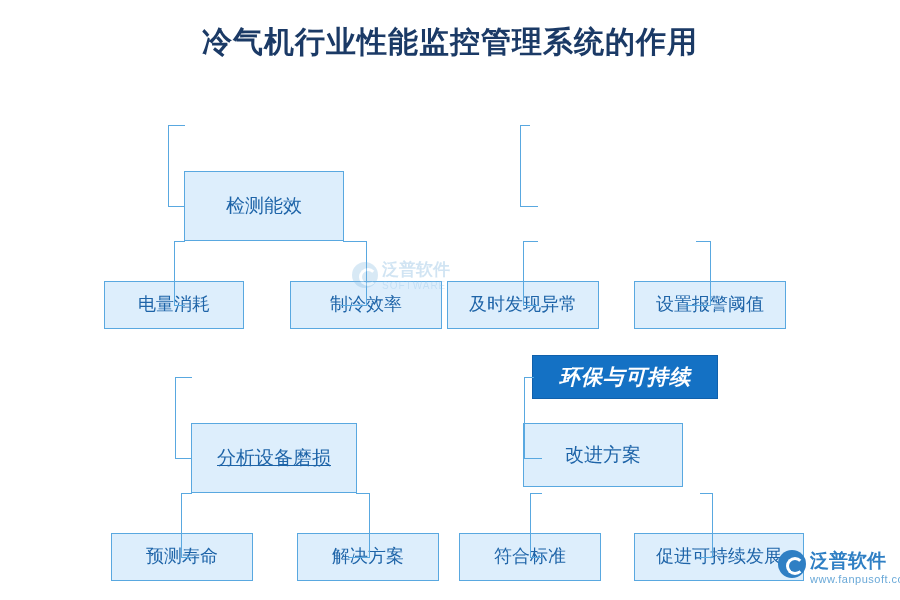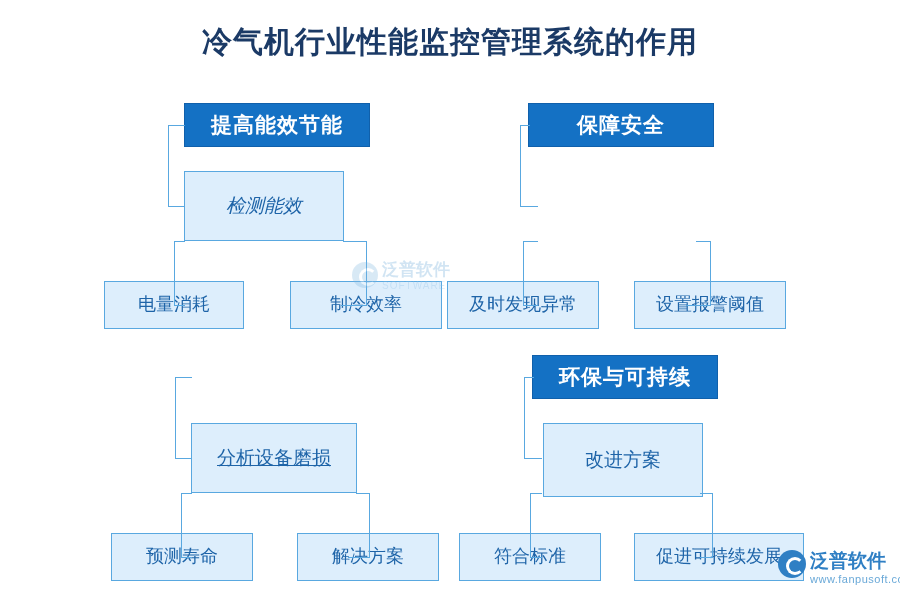--- a/index.html
+++ b/index.html
@@ -157,36 +157,34 @@
     letter-spacing: 0.5px;
   }
 </style>
 </head>
 <body>
 
 <div id="canvas">
 
   <div class="title">冷气机行业性能监控管理系统的作用</div>
 
-  <div class="node header-node" style="left:184px; top:103px; width:186px; height:44px;">提高能效节能</div>
-  <div class="node mid-node" style="left:184px; top:171px; width:160px; height:70px;font-style:italic;">检测能效</div>
+  <div class="node mid-node" style="left:184px; top:171px; width:160px; height:70px;">检测能效</div>
   <div class="node leaf-node" style="left:104px; top:281px; width:140px; height:48px;">电量消耗</div>
   <div class="node leaf-node" style="left:290px; top:281px; width:152px; height:48px;">制冷效率</div>
 
   <div class="conn conn-v" style="left:168px; top:125px; height:82px;"></div>
   <div class="conn conn-h" style="left:168px; top:125px; width:17px;"></div>
   <div class="conn conn-h" style="left:168px; top:206px; width:17px;"></div>
   <div class="conn conn-v" style="left:174px; top:241px; height:64px;"></div>
   <div class="conn conn-h" style="left:174px; top:241px; width:11px;"></div>
   <div class="conn conn-h" style="left:174px; top:305px; width:11px;"></div>
   <div class="conn conn-v" style="left:366px; top:241px; height:64px;"></div>
   <div class="conn conn-h" style="left:343px; top:241px; width:24px;"></div>
   <div class="conn conn-h" style="left:341px; top:305px; width:26px;"></div>
 
-  <div class="node header-node" style="left:528px; top:103px; width:186px; height:44px;">保障安全</div>
   <div class="node leaf-node" style="left:447px; top:281px; width:152px; height:48px;">及时发现异常</div>
   <div class="node leaf-node" style="left:634px; top:281px; width:152px; height:48px;">设置报警阈值</div>
 
   <div class="conn conn-v" style="left:520px; top:125px; height:82px;"></div>
   <div class="conn conn-h" style="left:520px; top:125px; width:10px;"></div>
   <div class="conn conn-h" style="left:520px; top:206px; width:18px;"></div>
   <div class="conn conn-v" style="left:523px; top:241px; height:64px;"></div>
   <div class="conn conn-h" style="left:523px; top:241px; width:15px;"></div>
   <div class="conn conn-h" style="left:523px; top:305px; width:15px;"></div>
   <div class="conn conn-v" style="left:710px; top:241px; height:64px;"></div>
@@ -200,22 +198,22 @@
   <div class="conn conn-v" style="left:175px; top:377px; height:82px;"></div>
   <div class="conn conn-h" style="left:175px; top:377px; width:17px;"></div>
   <div class="conn conn-h" style="left:175px; top:458px; width:17px;"></div>
   <div class="conn conn-v" style="left:181px; top:493px; height:64px;"></div>
   <div class="conn conn-h" style="left:181px; top:493px; width:11px;"></div>
   <div class="conn conn-h" style="left:181px; top:557px; width:11px;"></div>
   <div class="conn conn-v" style="left:369px; top:493px; height:64px;"></div>
   <div class="conn conn-h" style="left:356px; top:493px; width:14px;"></div>
   <div class="conn conn-h" style="left:348px; top:557px; width:22px;"></div>
 
-  <div class="node header-node" style="left:532px; top:355px; width:186px; height:44px;">环保与可持续</div>
-  <div class="node mid-node" style="left:543px; top:423px; width:160px; height:74px;">改进方案</div>
+  <div class="node header-node" style="left:532px; top:355px; width:186px; height:44px;font-style:italic;">环保与可持续</div>
+  <div class="node mid-node" style="left:523px; top:423px; width:160px; height:64px;">改进方案</div>
   <div class="node leaf-node" style="left:459px; top:533px; width:142px; height:48px;">符合标准</div>
   <div class="node leaf-node" style="left:634px; top:533px; width:170px; height:48px;">促进可持续发展</div>
 
   <div class="conn conn-v" style="left:524px; top:377px; height:82px;"></div>
   <div class="conn conn-h" style="left:524px; top:377px; width:10px;"></div>
   <div class="conn conn-h" style="left:524px; top:458px; width:18px;"></div>
   <div class="conn conn-v" style="left:530px; top:493px; height:64px;"></div>
   <div class="conn conn-h" style="left:530px; top:493px; width:12px;"></div>
   <div class="conn conn-h" style="left:530px; top:557px; width:12px;"></div>
   <div class="conn conn-v" style="left:712px; top:493px; height:64px;"></div>

